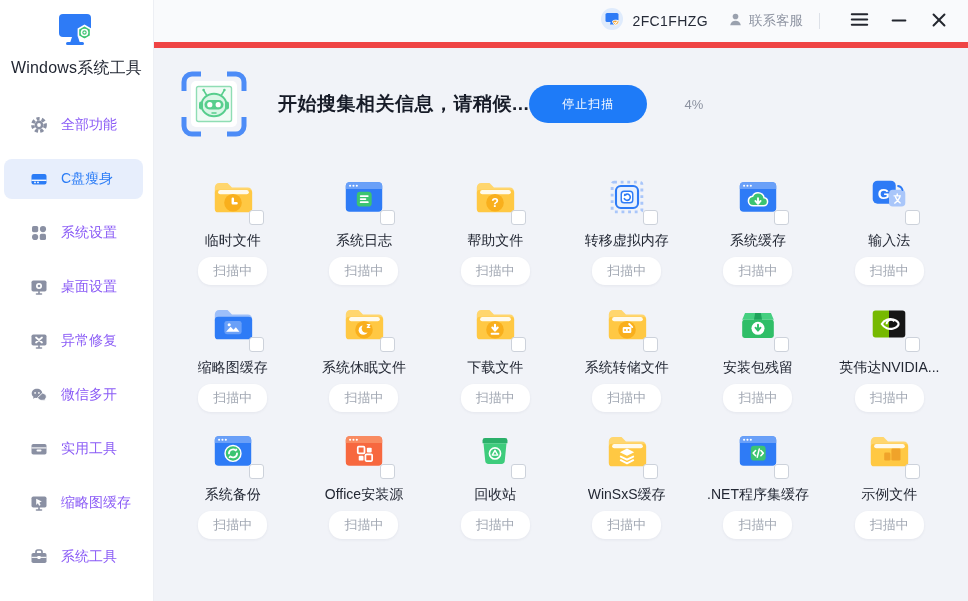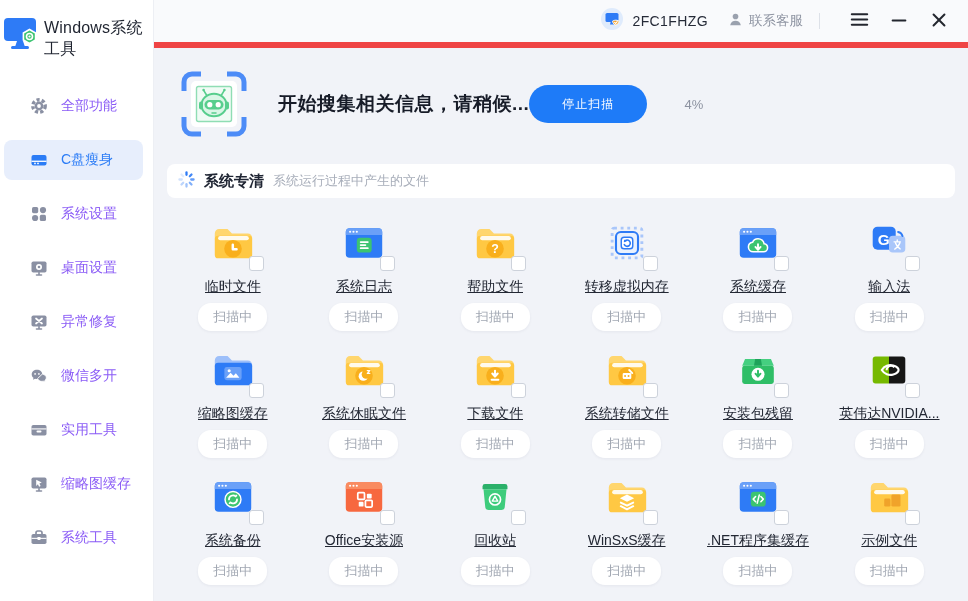--- a/index.html
+++ b/index.html
@@ -5,21 +5,21 @@
   * { box-sizing: border-box; }
   html,body { margin:0; padding:0; }
   body {
     width:968px; height:601px; overflow:hidden; display:flex;
     background:#F1F3F8;
     font-family:"Liberation Sans","DejaVu Sans",sans-serif;
     color:#232834;
   }
   
   .sidebar { width:154px; flex-shrink:0; background:#fff; border-right:1px solid #EDEFF4; }
-  .logo { display:flex; align-items:center; padding-top:12px; }
+  .logo { display:flex; flex-direction:column; align-items:center; padding-top:12px; }
   .logo-title { margin-top:6px; font-size:16px; font-weight:500; color:#1F2430; letter-spacing:.2px; }
   .nav { margin-top:26px; display:flex; flex-direction:column; gap:14px; }
   .nav-item { display:flex; align-items:center; gap:13px; height:40px; padding-left:26px;
               margin:0 10px 0 4px; border-radius:8px; color:#8b5cf6; font-size:14px; cursor:pointer; }
   .nav-icon { width:18px; height:18px; color:#8A90A3; display:flex; align-items:center; }
   .nav-label { white-space:nowrap; }
   .nav-item.active { background:#E7EEFC; color:#2B7CF6; font-weight:500; }
   .nav-item.active .nav-icon { color:#2B7CF6; }
   
   .main { flex:1; min-width:0; display:flex; flex-direction:column; }
@@ -49,21 +49,21 @@
   .section-title { font-size:15px; font-weight:bold; color:#202634; }
   .section-subtitle { font-size:13px; color:#A8AEBA; }
   
   .grid { display:grid; grid-template-columns:repeat(6,1fr); grid-auto-rows:127px; padding:6px 13px 0; }
   .cell { display:flex; flex-direction:column; align-items:center; padding-top:16px; }
   .icon-wrap { position:relative; width:46px; height:46px; }
   .cell-icon svg { display:block; }
   .checkbox { position:absolute; right:-8px; bottom:-5px; width:15px; height:15px; background:#fff;
               border:1px solid #CDD2DB; border-radius:3px; cursor:pointer; }
   .cell-label { margin-top:12px; font-size:14px; color:#232834; white-space:nowrap; max-width:126px;
-                overflow:hidden; text-overflow:ellipsis;text-decoration:underline; }
+                overflow:hidden; text-overflow:ellipsis; }
   .cell-badge { margin-top:8px; background:#fff; border-radius:13px; padding:5px 15px; font-size:13px;
                 color:#A2A8B3; box-shadow:0 1px 3px rgba(30,40,70,.06); cursor:default; }
 </style>
 </head>
 <body>
 
 <aside class="sidebar">
   <div class="logo">
     <span>
       <svg width="44" height="36" viewBox="0 0 44 36">
@@ -260,38 +260,20 @@
       </div>
       <div class="progress-row">
         <div class="progress-track">
           <div class="progress-fill" style="width: 4%;"></div>
         </div>
         <span class="progress-label">4%</span>
       </div>
     </div>
   </div>
 
-  <div class="section-bar">
-    <span>
-      <svg width="17" height="17" viewBox="0 0 18 18">
-        <g stroke="#2E7BF6" stroke-width="2.4" stroke-linecap="round">
-          <path d="M9 1.5V4" opacity="1"></path>
-            <path d="M14.3 3.7l-1.8 1.8" opacity=".9"></path>
-          <path d="M16.5 9H14" opacity=".75"></path>
-            <path d="M14.3 14.3l-1.8-1.8" opacity=".6"></path>
-          <path d="M9 16.5V14" opacity=".45"></path>
-            <path d="M3.7 14.3l1.8-1.8" opacity=".32"></path>
-          <path d="M1.5 9H4" opacity=".22"></path>
-            <path d="M3.7 3.7l1.8 1.8" opacity=".14"></path>
-        </g>
-      </svg>
-    </span>
-    <span class="section-title">系统专清</span>
-    <span class="section-subtitle">系统运行过程中产生的文件</span>
-  </div>
 
   <div class="grid">
   <div class="cell">
     <div class="icon-wrap">
       <span class="cell-icon"><svg width="46" height="46" viewBox="0 0 48 48">
               <path d="M5 14c0-2.5 2-4.5 4.5-4.5h8.8l4.6 4.6h16.6c2.5 0 4.5 2 4.5 4.5v1H5z" fill="#FFD66E"></path>
               <rect x="5" y="16.5" width="39" height="23.5" rx="3.5" fill="#FFC843"></rect>
               <rect x="8.5" y="16.8" width="32" height="4.4" rx="2.2" fill="#FFFFFF" opacity="0.9"></rect>
               <circle cx="24" cy="30" r="9.2" fill="#F9AF1C"></circle>
               <path d="M23.8 25.8v4.6h3.9" fill="none" stroke="#fff" stroke-width="2.6" stroke-linecap="round" stroke-linejoin="round"></path>

